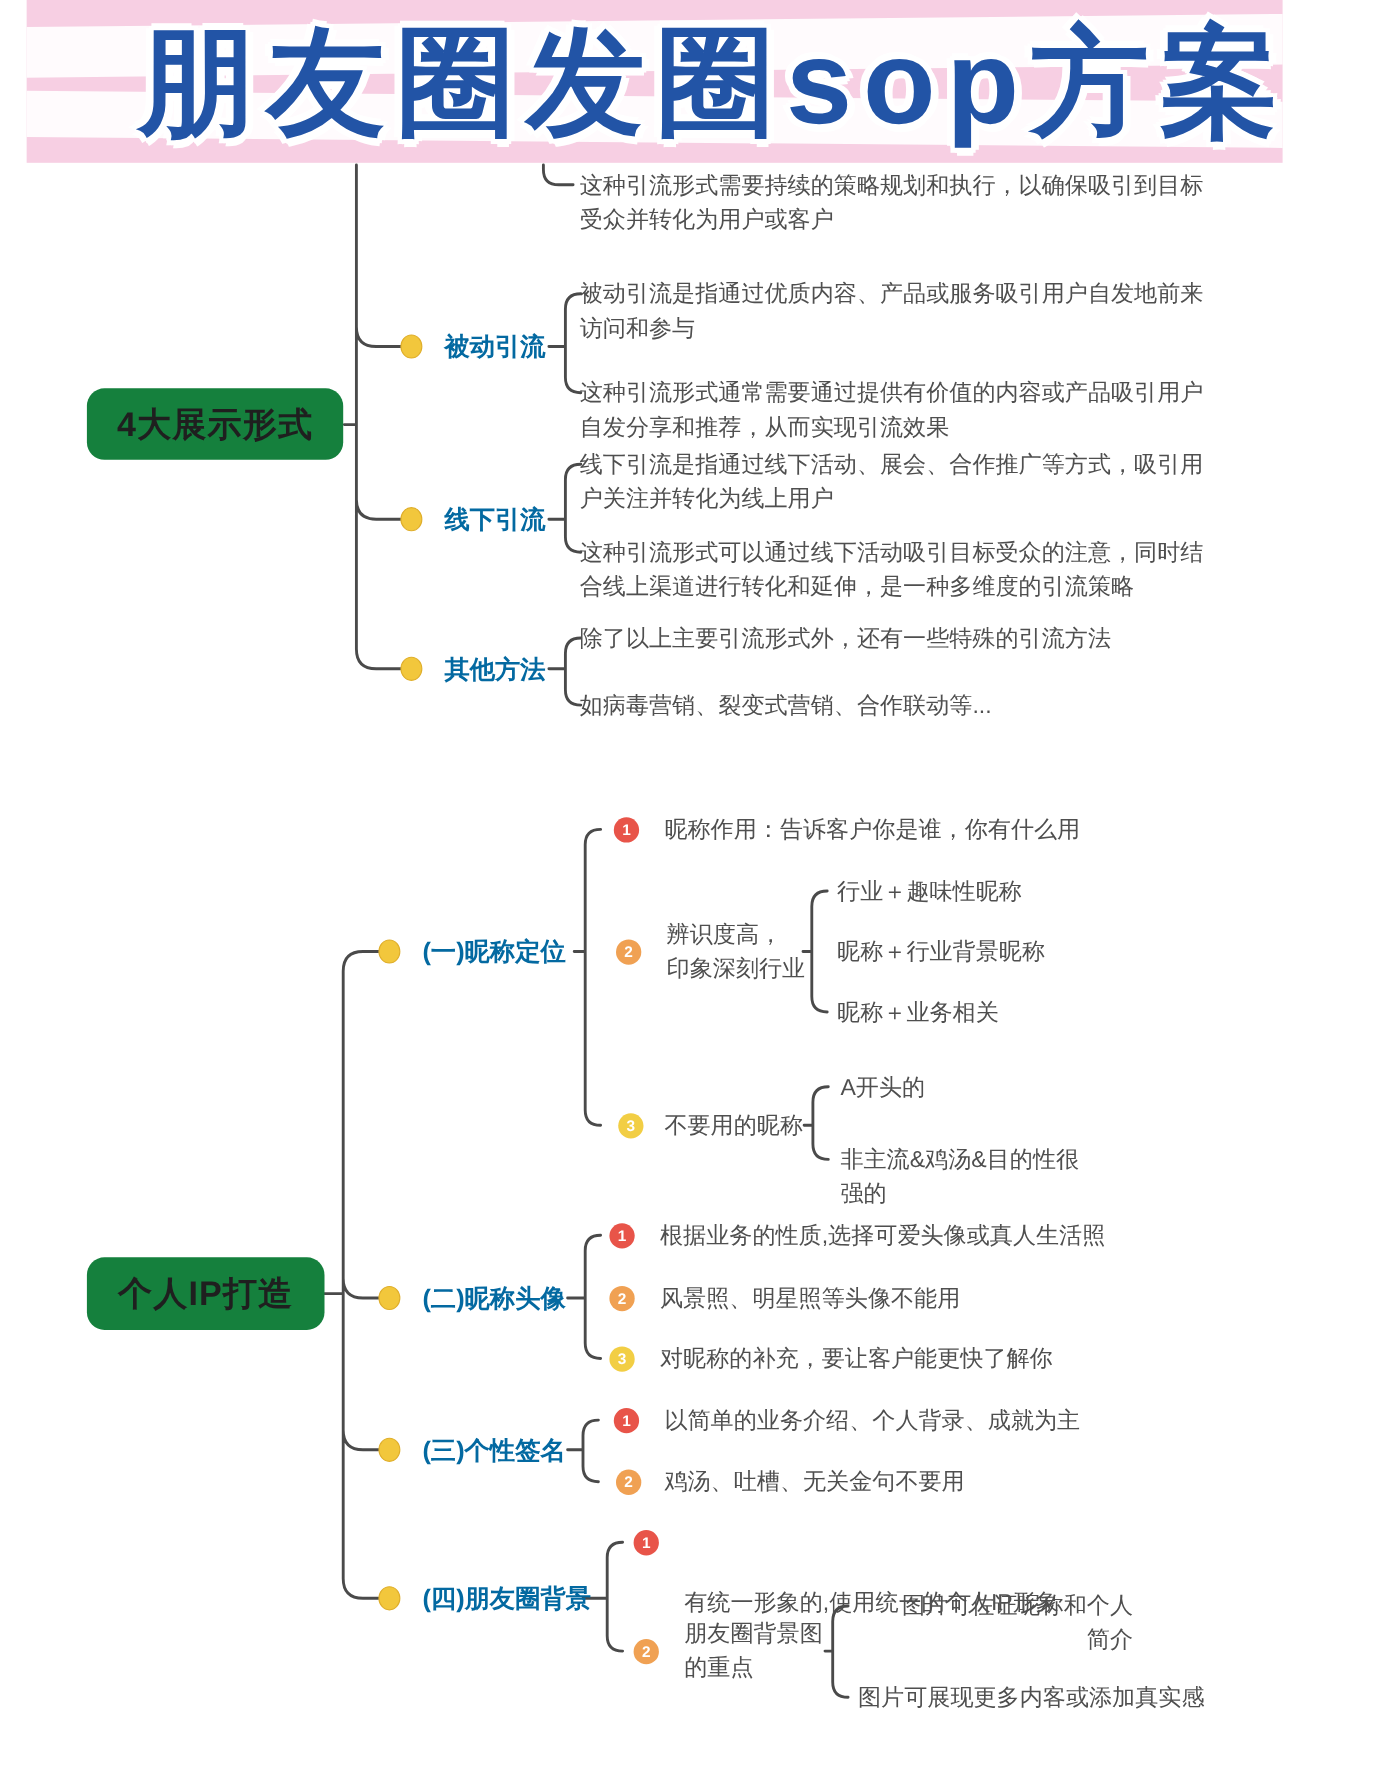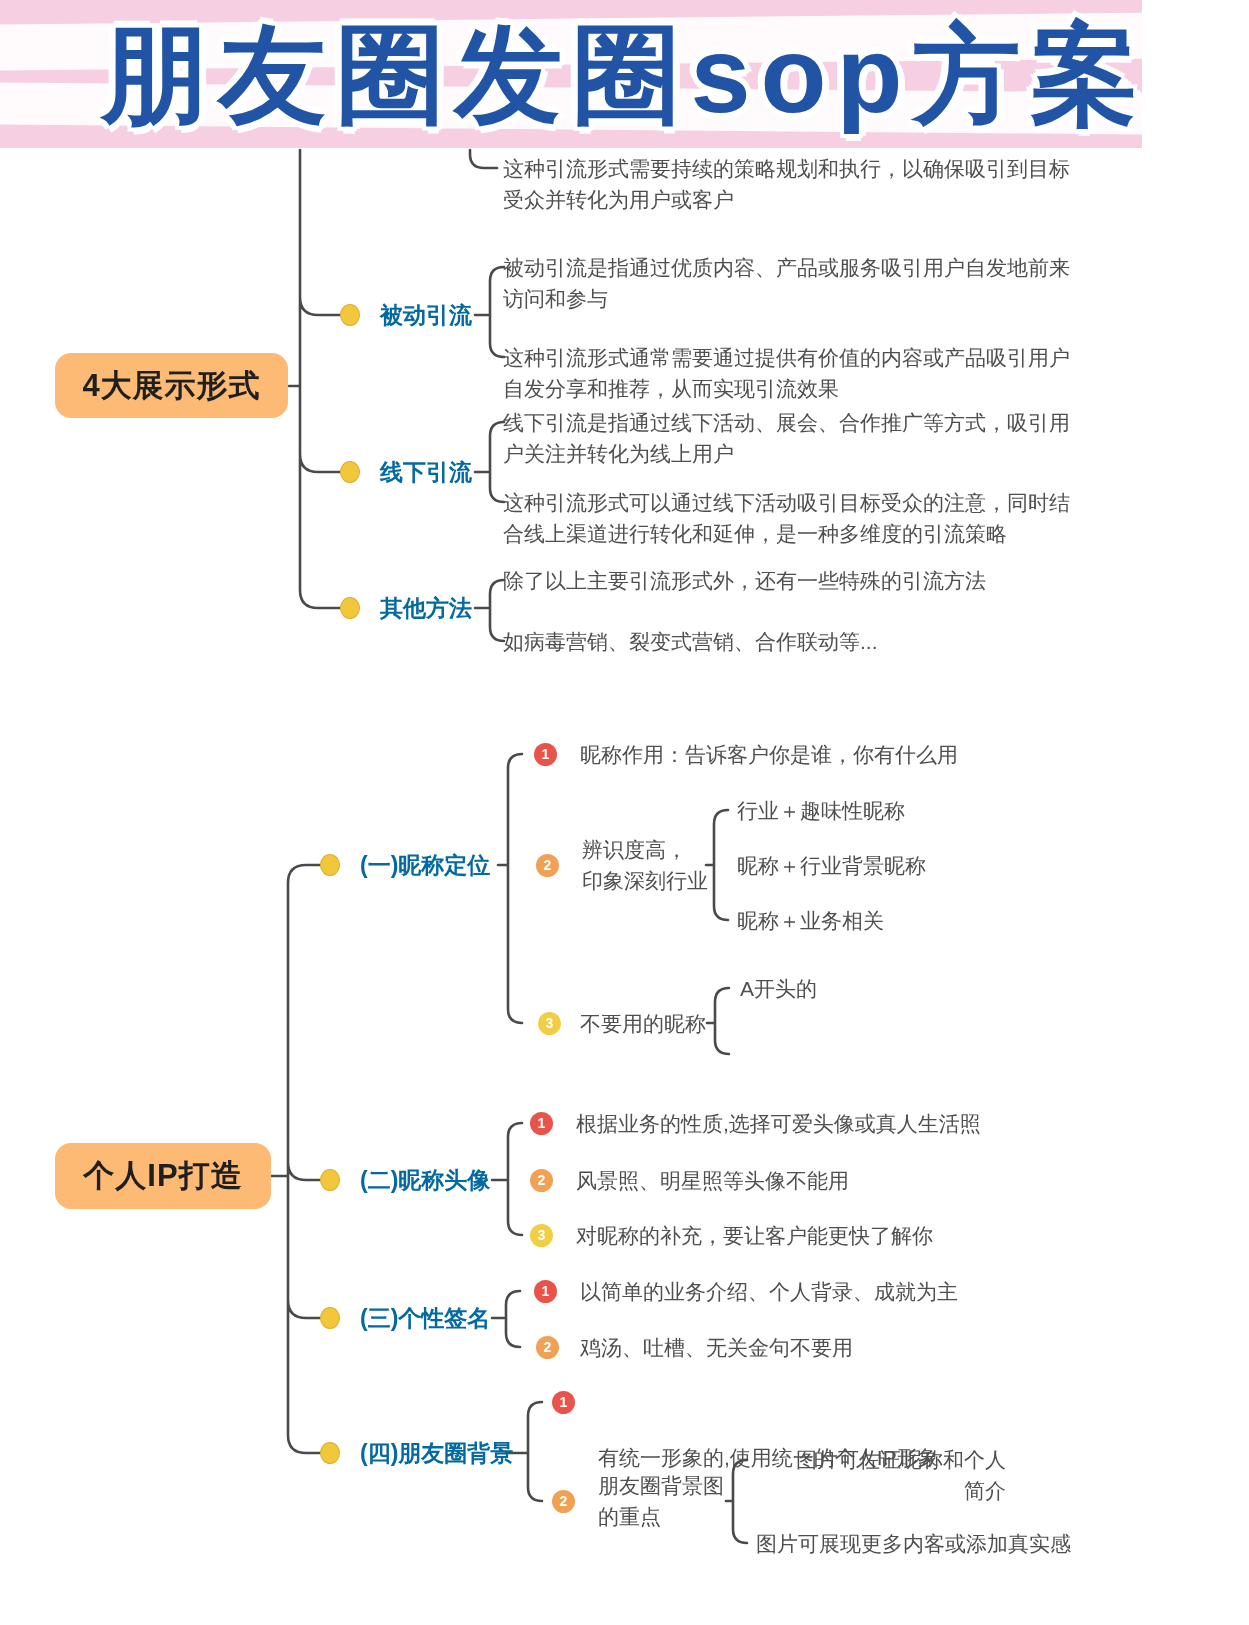--- a/index.html
+++ b/index.html
@@ -1,37 +1,37 @@
 <!DOCTYPE html>
 <html><head>
 <meta charset="utf-8">
 <style>
   html,body{margin:0;padding:0;}
   body{font-family:"Liberation Sans","DejaVu Sans",sans-serif;background:#ffffff;}
-  .page{position:relative;width:1142px;height:1625px;background:#ffffff;overflow:hidden;}
+  .page{position:relative;width:1142px;height:1625px;background:#ffffff;overflow:hidden;margin-left:24px;}
 
   
   .banner{position:absolute;left:0;top:0;width:1249px;height:148px;background:#F7CFE3;overflow:hidden;}
   .banner-stripe{position:absolute;background:#ffffff;border-radius:18px;opacity:.9;}
   .banner-title{
     position:absolute;left:0;top:0;width:100%;height:148px;line-height:150px;
     text-align:center;font-size:108px;font-weight:bold;color:#2254A6;letter-spacing:10px;
     white-space:nowrap;
     text-shadow:
       4px 0 0 #fff,-4px 0 0 #fff,0 4px 0 #fff,0 -4px 0 #fff,
       4px 4px 0 #fff,-4px -4px 0 #fff,4px -4px 0 #fff,-4px 4px 0 #fff,
       7px 2px 0 #fff,-7px -2px 0 #fff,2px 7px 0 #fff,-2px -7px 0 #fff;
   }
 
   
   .connectors{position:absolute;left:0;top:0;pointer-events:none;}
   .connectors path{fill:none;stroke:#4A4A4A;stroke-width:2.6;stroke-linecap:round;stroke-linejoin:round;}
 
   .root-box{
-    position:absolute;background:#fdba74;border-radius:16px;
+    position:absolute;background:#15803d;border-radius:16px;
     display:flex;align-items:center;justify-content:center;
     font-size:31px;font-weight:bold;color:#1F1F1F;letter-spacing:1px;
   }
   .dot{position:absolute;width:20px;height:22px;border-radius:50%;
     background:#F2C73C;border:1.5px solid #DFAE2B;box-sizing:border-box;}
   .label{position:absolute;font-size:23px;font-weight:bold;color:#0369a1;white-space:nowrap;line-height:28px;}
   .leaf{position:absolute;font-size:21px;line-height:31px;color:#4F4F4F;white-space:pre-line;}
   .badge{position:absolute;width:23px;height:23px;border-radius:50%;
     color:#ffffff;font-size:14px;font-weight:bold;text-align:center;line-height:23px;}
   .b-red{background:#E85449;}
@@ -122,20 +122,22 @@
   <div class="badge b-orange" style="left:536px;top:854px;">2</div>
   <div class="leaf" style="left:582px;top:834px;width:150px;">辨识度高，
 印象深刻行业</div>
   <div class="leaf" style="left:737px;top:795px;width:320px;">行业＋趣味性昵称</div>
   <div class="leaf" style="left:737px;top:850px;width:320px;">昵称＋行业背景昵称</div>
   <div class="leaf" style="left:737px;top:905px;width:320px;">昵称＋业务相关</div>
 
   <div class="badge b-yellow" style="left:538px;top:1012px;">3</div>
   <div class="leaf" style="left:580px;top:1008px;width:130px;">不要用的昵称</div>
   <div class="leaf" style="left:740px;top:973px;width:260px;">A开头的</div>
+  <div class="leaf" style="left:740px;top:1039px;width:260px;">非主流&amp;鸡汤&amp;目的性很
+强的</div>
 
   <div class="dot" style="left:320px;top:1169px;"></div>
   <div class="label" style="left:360px;top:1166px;">(二)昵称头像</div>
 
   <div class="badge b-red" style="left:530px;top:1112px;">1</div>
   <div class="leaf" style="left:576px;top:1108px;width:520px;">根据业务的性质,选择可爱头像或真人生活照</div>
   <div class="badge b-orange" style="left:530px;top:1169px;">2</div>
   <div class="leaf" style="left:576px;top:1165px;width:520px;">风景照、明星照等头像不能用</div>
   <div class="badge b-yellow" style="left:530px;top:1224px;">3</div>
   <div class="leaf" style="left:576px;top:1220px;width:520px;">对昵称的补充，要让客户能更快了解你</div>

